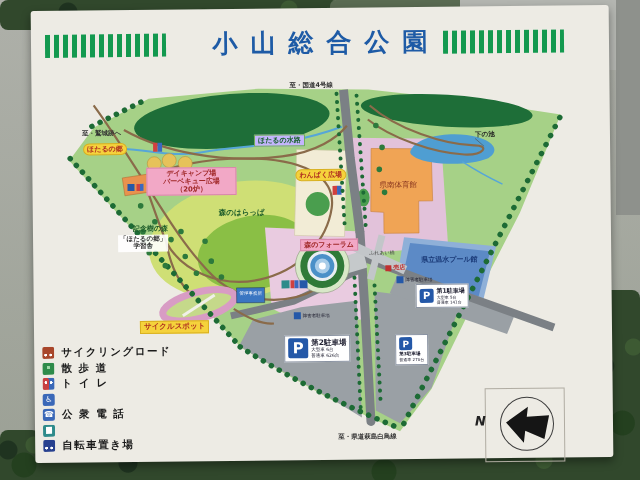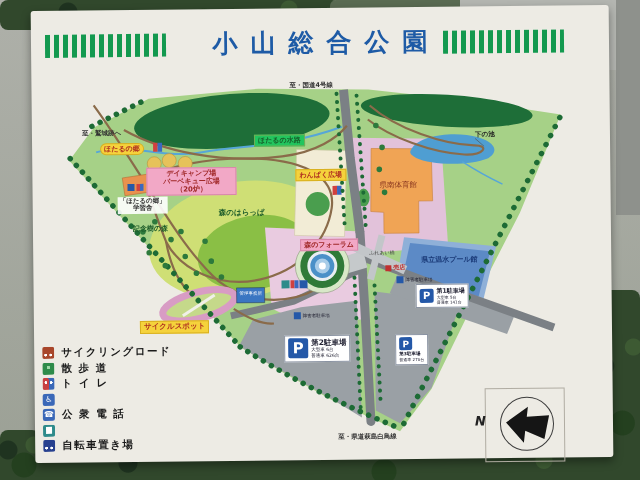--- a/index.html
+++ b/index.html
@@ -15,23 +15,23 @@
     border-radius:3px;transform:rotate(-.6deg);box-shadow:0 4px 10px rgba(0,0,0,.4);}
   
   .stripes{position:absolute;top:24px;width:121px;height:23px;
     background:repeating-linear-gradient(90deg,#13994f 0 5px,transparent 5px 9px);}
   .title{position:absolute;left:0;right:0;top:18px;margin:0;text-align:center;
     font-size:25px;font-weight:bold;color:#1e5ba6;letter-spacing:13px;text-indent:13px;}
   .map-svg{position:absolute;left:0;top:0;width:578px;height:452px;}
   
   .lbl{position:absolute;line-height:1.15;white-space:nowrap;}
   .badge-y{background:#f5d23c;color:#b03020;font-size:7px;font-weight:bold;padding:1px 3px;border:1px solid #d8b020;}
-  .badge-g{background:#22c55e;color:#17602a;font-size:7px;font-weight:bold;padding:1px 3px;border:1px solid #6fae56;}
+  .badge-g{background:#c4b5fd;color:#17602a;font-size:7px;font-weight:bold;padding:1px 3px;border:1px solid #6fae56;}
   .badge-p{background:#f2a8c6;color:#a02828;font-size:7px;font-weight:bold;padding:1px 3px;text-align:center;border:1px solid #d888aa;}
-  .badge-w{background:rgba(255,255,255,.9);color:#333;font-size:6.5px;font-weight:bold;padding:1px 2px;text-align:center;}
+  .badge-w{background:rgba(255,255,255,.9);color:#333;font-size:6.5px;font-weight:bold;padding:1px 2px;text-align:center;margin-top:38px;}
   .plain{color:#333;font-size:6.5px;font-weight:bold;}
   .greentx{color:#1d5c2a;font-weight:bold;}
   .tiny{font-size:4.5px;color:#223;}
   
   .pbox{position:absolute;background:#fff;border:1px solid #8a93a2;display:flex;align-items:center;gap:3px;padding:2px 3px;}
   .psq{background:#2458a8;color:#fff;font-weight:bold;display:flex;align-items:center;justify-content:center;border-radius:2px;flex:none;}
   .pcol{display:flex;flex-direction:column;line-height:1.25;color:#223;}
   .pname{font-weight:bold;}
   
   .legend{position:absolute;left:8px;top:336px;display:flex;flex-direction:column;gap:3.5px;}
@@ -198,34 +198,34 @@
           <circle cx="350" cy="140" r="2.8"></circle>
           <circle cx="347" cy="162" r="2.8"></circle>
           <circle cx="352" cy="185" r="2.8"></circle>
       </g>
     </svg>
 
     <div class="lbl plain" style="left:50px;top:88px;margin-top:32px;">至・鷲城跡へ</div>
     <div class="lbl plain" style="left:258px;top:74px;">至・国道4号線</div>
     <div class="lbl plain" style="left:303px;top:426px;">至・県道萩島白鳥線</div>
 
-    <div class="lbl badge-y" style="left:68px;top:133px;border-radius:6px;">ほたるの郷</div>
+    <div class="lbl badge-y" style="left:51px;top:133px;border-radius:6px;">ほたるの郷</div>
     <div class="lbl badge-g" style="left:222px;top:126px;">ほたるの水路</div>
     <div class="lbl badge-p" style="left:114px;top:158px;width:82px;">
       <div>デイキャンプ場</div>
       <div>バーベキュー広場</div>
       <div>（20炉）</div>
     </div>
     <div class="lbl badge-w" style="left:85px;top:187px;">
       <div>「ほたるの郷」</div>
       <div>学習舎</div>
     </div>
     <div class="lbl greentx" style="left:100px;top:215px;font-size:7px;">記念樹の森</div>
     <div class="lbl greentx" style="left:186px;top:200px;font-size:7.5px;">森のはらっぱ</div>
-    <div class="lbl badge-y" style="left:263px;top:161px;">わんぱく広場</div>
+    <div class="lbl badge-y" style="left:263px;top:161px;border-radius:6px;">わんぱく広場</div>
     <div class="lbl" style="left:347px;top:174px;font-size:7.5px;font-weight:normal;color:#8a3820;">県南体育館</div>
     <div class="lbl" style="left:443px;top:125px;font-size:6.5px;font-weight:bold;color:#222;">下の池</div>
     <div class="lbl badge-p" style="left:267px;top:231px;">森のフォーラム</div>
     <div class="lbl" style="left:388px;top:249px;font-size:7px;font-weight:bold;color:#1a3a78;">県立温水プール館</div>
     <div class="lbl" style="left:336px;top:243px;font-size:5px;color:#444;">ふれあい橋</div>
     <div class="lbl" style="left:360px;top:257px;font-size:6px;font-weight:bold;color:#c03030;">売店</div>
     <div class="lbl" style="left:204px;top:282px;width:26px;text-align:center;font-size:4.5px;color:#fff;">管理事務所</div>
     <div class="lbl badge-y" style="left:106px;top:311px;font-size:7.5px;">サイクルスポット</div>
     <div class="lbl tiny" style="left:372px;top:270px;">障害者駐車場</div>
     <div class="lbl tiny" style="left:269px;top:305px;">障害者駐車場</div>

